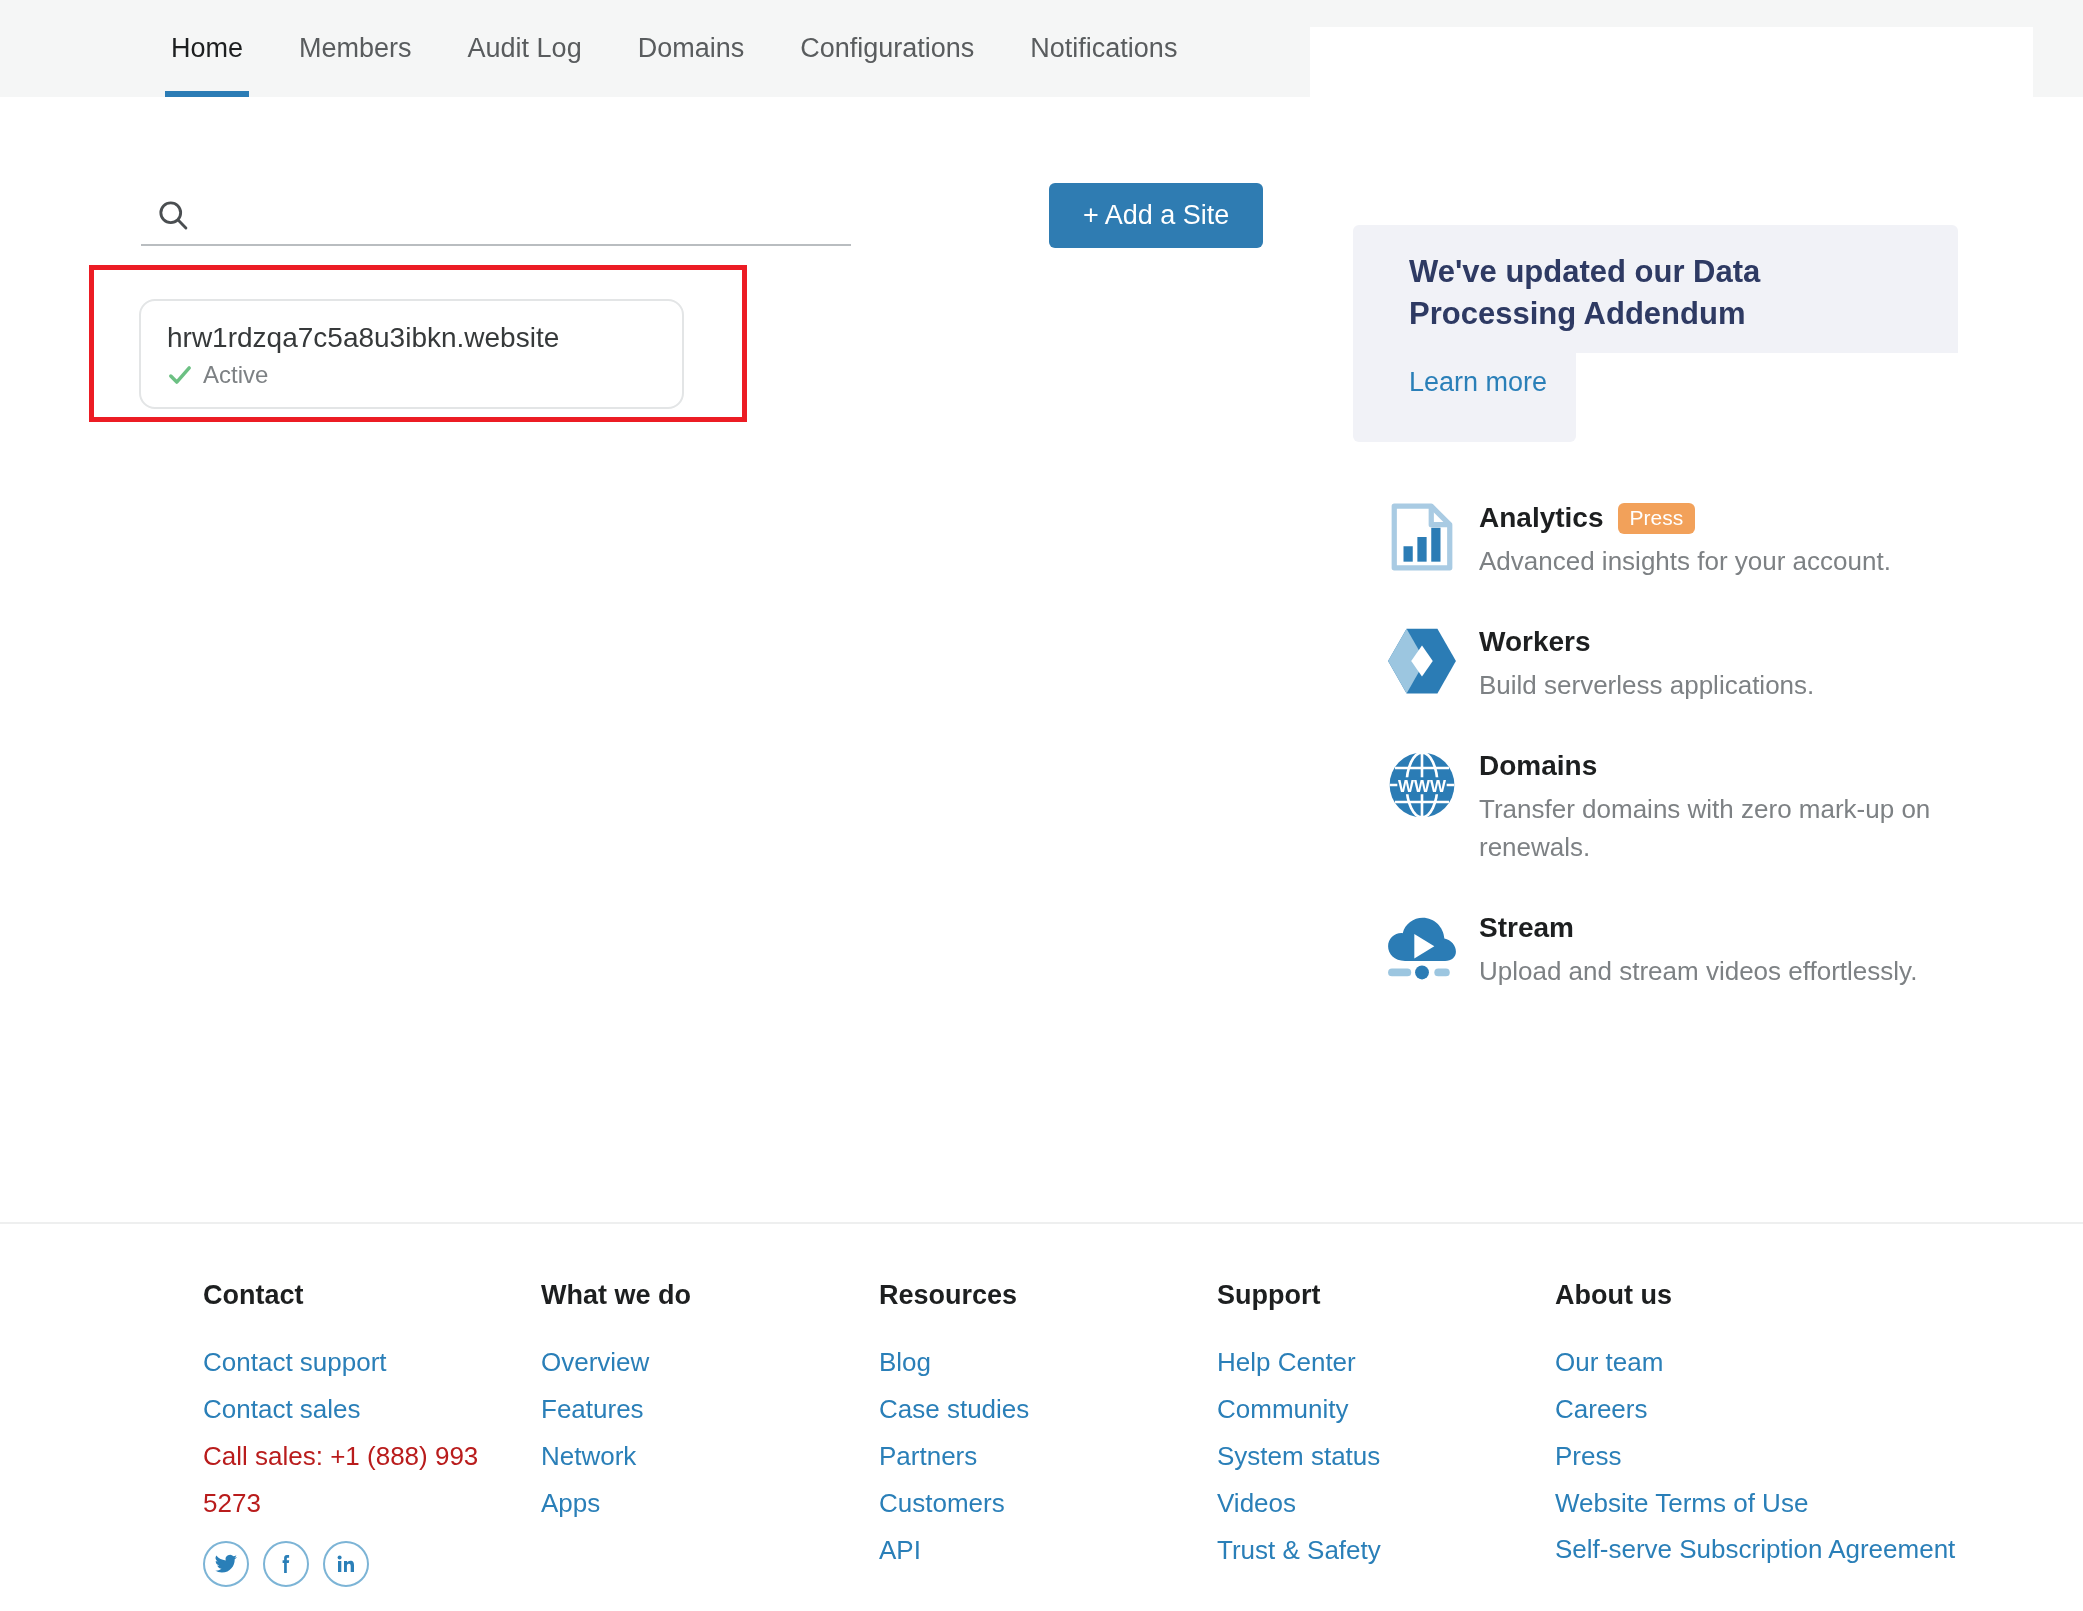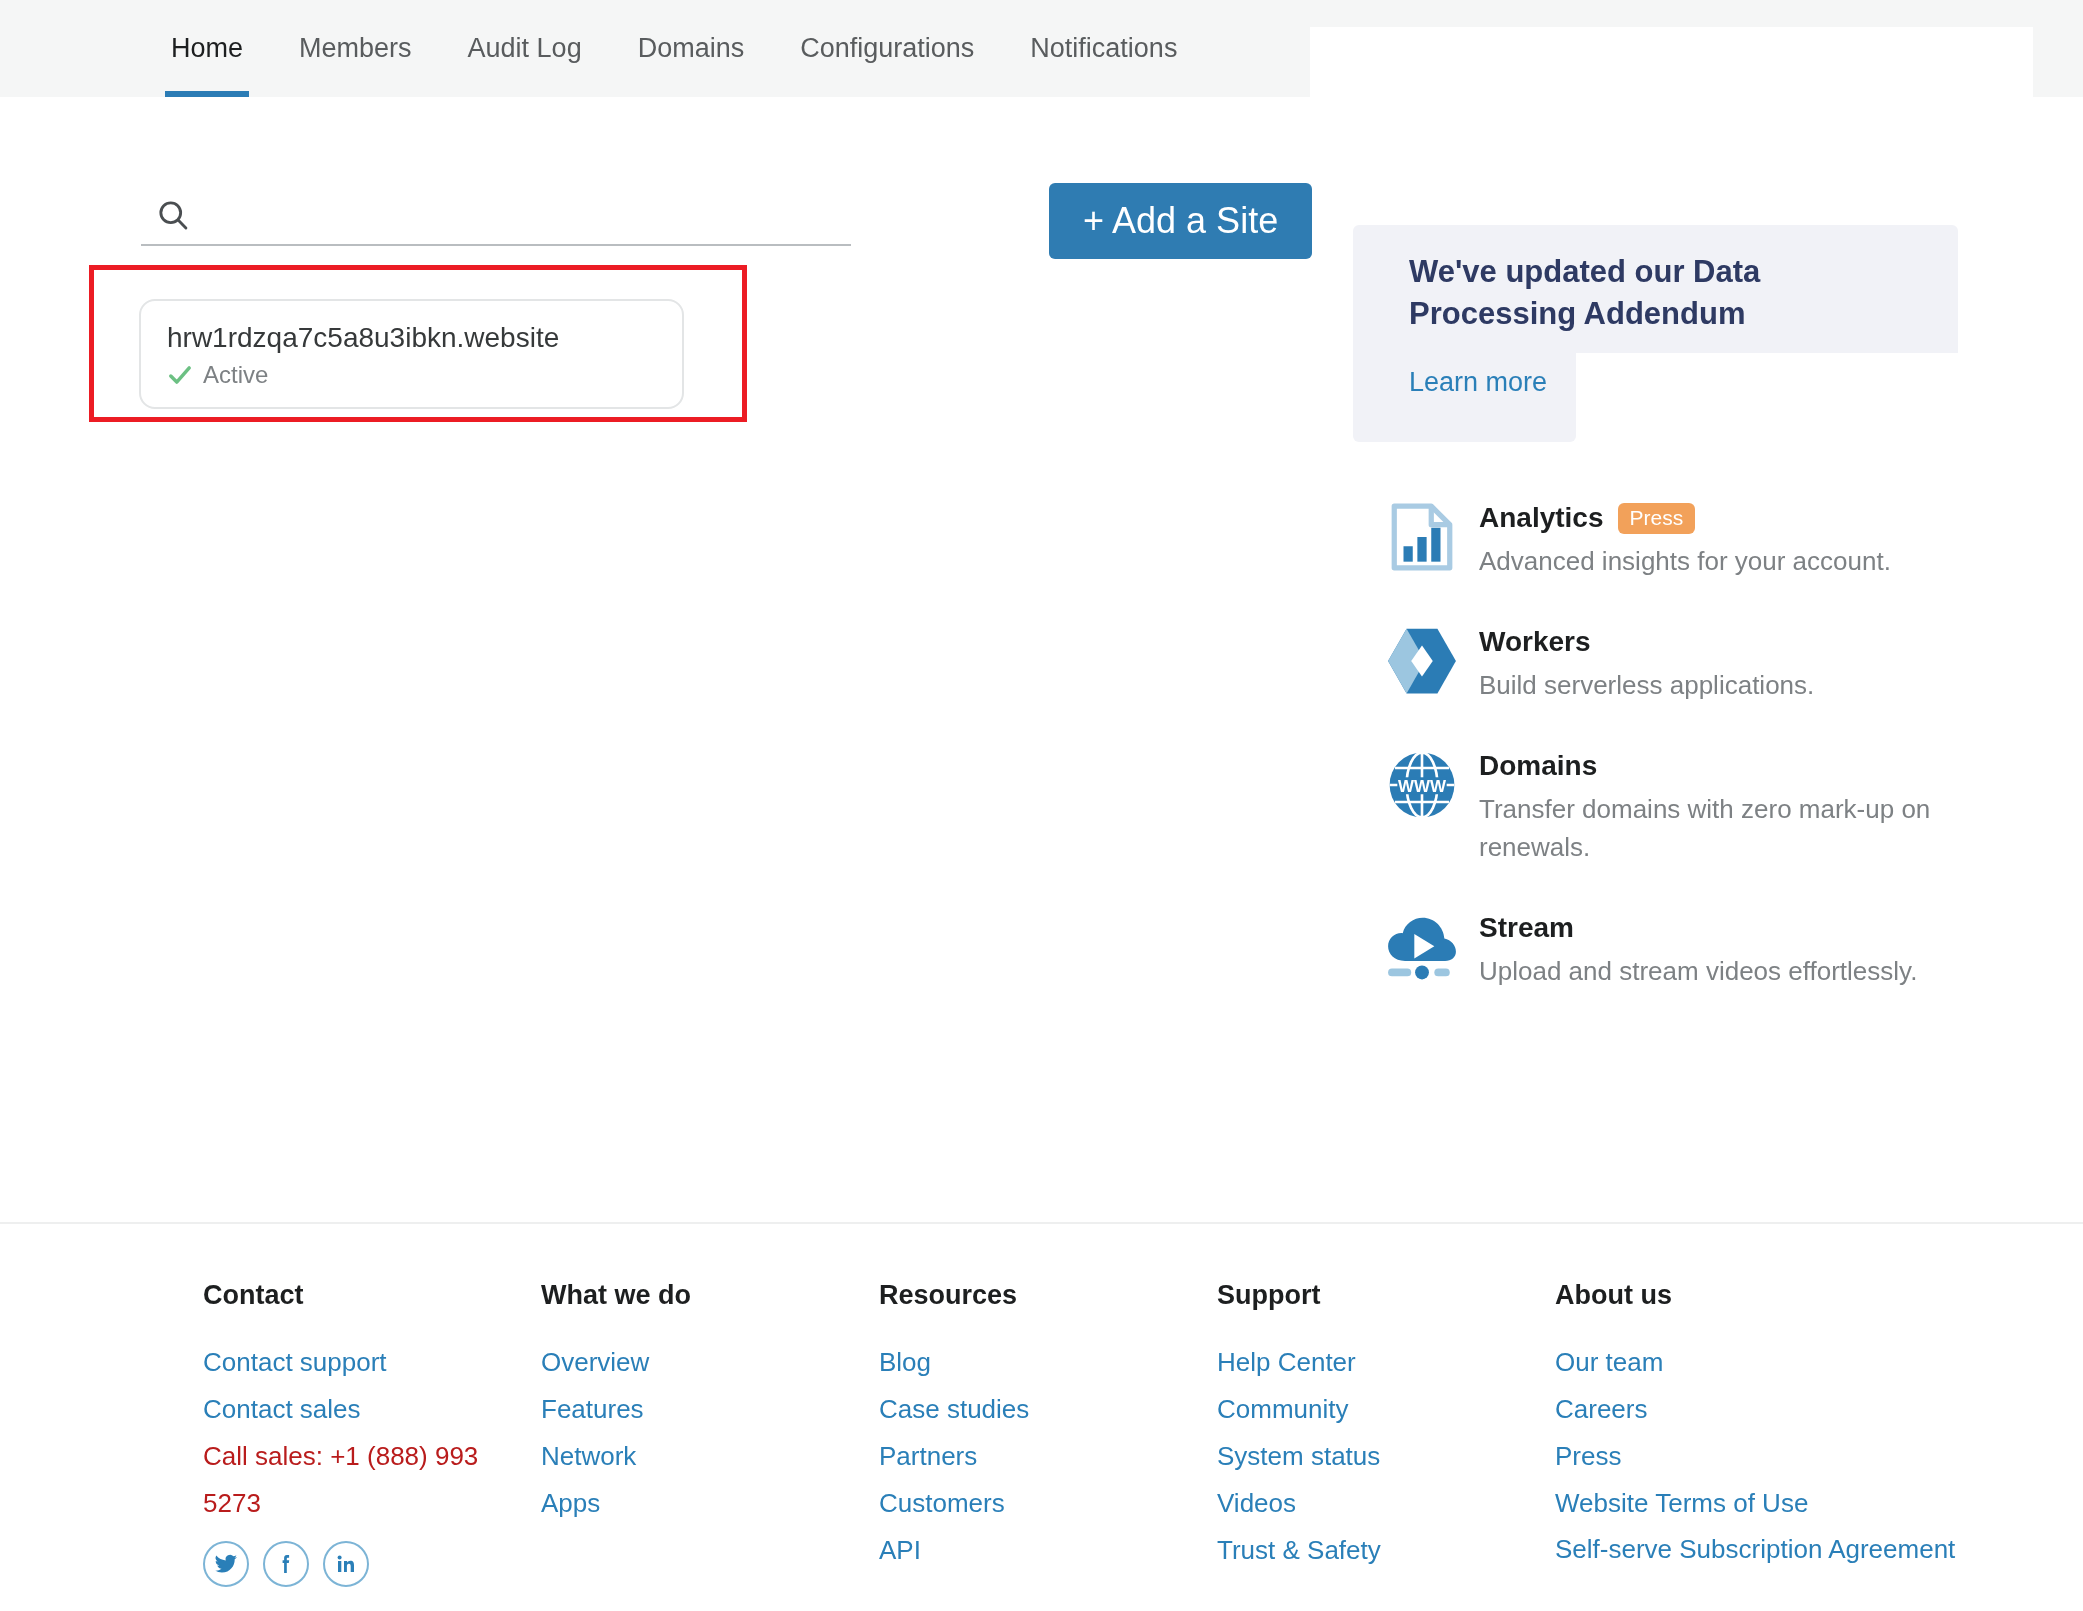--- a/index.html
+++ b/index.html
@@ -284,21 +284,21 @@
   <div class="search-field">
     <svg class="search-icon" viewBox="0 0 24 24" fill="none" stroke="#4a4e51" stroke-width="1.9">
       <circle cx="10.5" cy="10.5" r="6.6"></circle>
       <line x1="15.4" y1="15.4" x2="20.6" y2="20.6" stroke-linecap="round"></line>
     </svg>
     <input class="search-input" type="text" value="" placeholder="" style="">
   </div>
 </div>
 
 <div style="position:absolute; left:1049px; top:183px;">
-  <div style="background:#2f7cb2; color:#ffffff; font-size:36px; border-radius:6px; padding:17px 34px; cursor:pointer; display:inline-block;">
+  <div style="background:#2f7cb2; color:#ffffff; font-size:27px; border-radius:6px; padding:17px 34px; cursor:pointer; display:inline-block;">
     <span>+ Add a Site</span>
   </div>
 </div>
 
 <div class="highlight-box"></div>
 <div class="site-card">
   <div class="site-name">hrw1rdzqa7c5a8u3ibkn.website</div>
   <div class="site-status">
     <svg class="check-icon" viewBox="0 0 24 24" fill="none" stroke="#6cc083" stroke-width="3.2" stroke-linecap="round" stroke-linejoin="round">
       <polyline points="3.5,13 9,18.5 20.5,5.5"></polyline>

